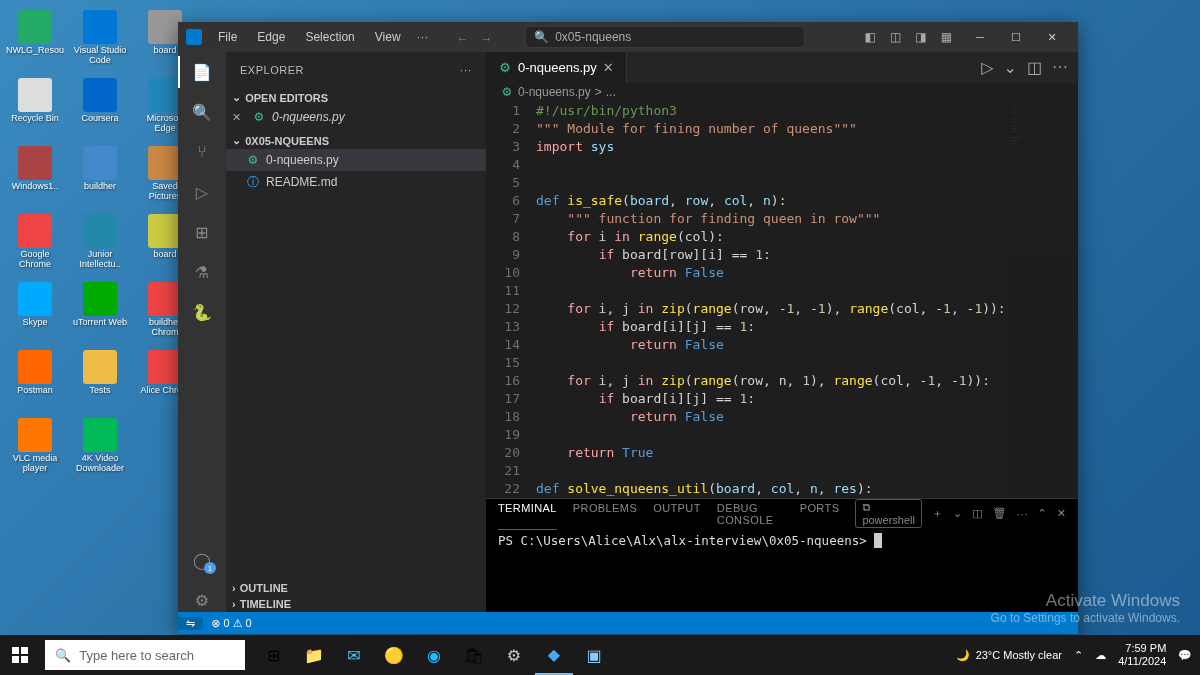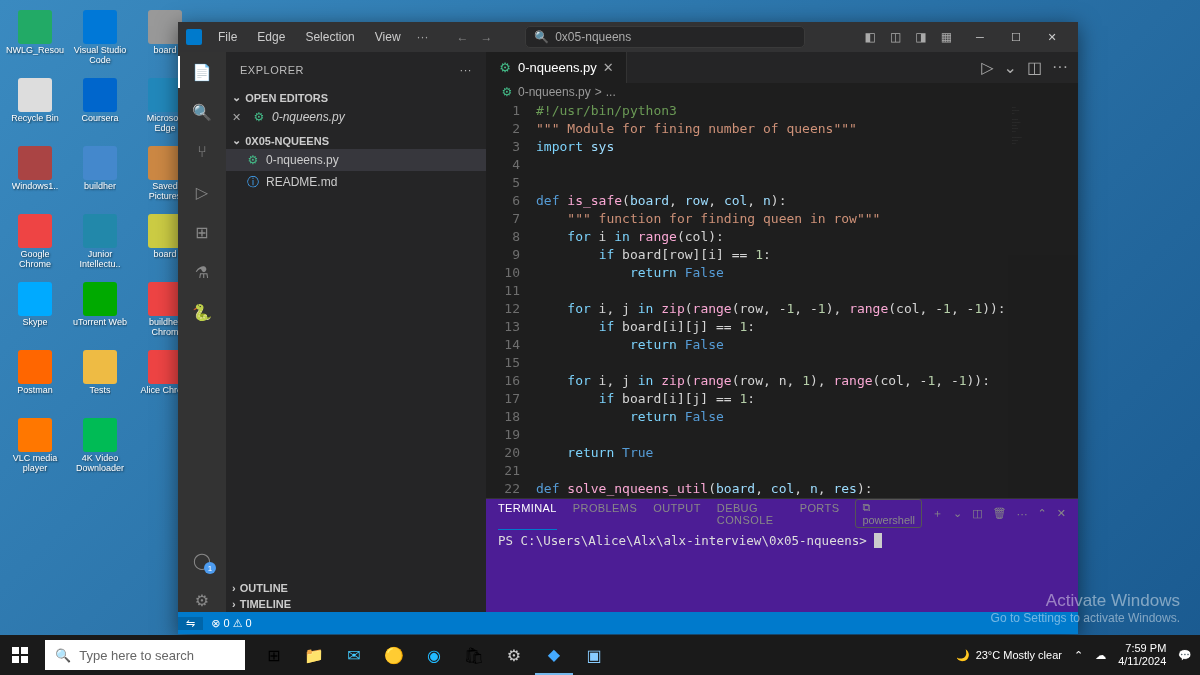--- a/index.html
+++ b/index.html
@@ -49,23 +49,23 @@
 .editor { flex: 1; background: #1e1e1e; display: flex; flex-direction: column; min-width: 0; }
 .tabs { height: 35px; background: #252526; display: flex; align-items: center; }
 .tab { height: 100%; padding: 0 12px; background: #1e1e1e; border-right: 1px solid #333; display: flex; align-items: center; gap: 6px; font-size: 13px; color: #fff; cursor:pointer; }
 .tab-actions { margin-left:auto; display:flex; gap:10px; padding:0 10px; color:#aaa; }
 .tab-actions span { cursor:pointer; }
 .breadcrumb { height: 22px; padding: 0 14px; display: flex; align-items: center; gap: 4px; font-size: 12px; color: #999; }
 .code { flex: 1; display: flex; font-family: 'Consolas', monospace; font-size: 13px; line-height: 18px; position:relative; }
 .gutter { width: 50px; text-align: right; padding-right: 16px; color: #6e6e6e; background:#1e1e1e; }
 .codelines { flex: 1; white-space: pre; color: #d4d4d4; }
 .minimap { width:70px; background:#1e1e1e; opacity:0.3; font-size:2px; color:#666; padding:4px; overflow:hidden; line-height:3px; }
-.kw { color: #7dd3fc; } .str { color: #ce9178; } .cm { color: #6a9955; } .fn { color: #f9a8d4; } .bl { color: #569cd6; } .num { color: #b5cea8; } .pa { color:#9cdcfe; }
-
-.terminal { height: 130px; background: #4c1d95; border-top: 1px solid #333; display:flex; flex-direction:column; }
+.kw { color: #fca5a5; } .str { color: #ce9178; } .cm { color: #6a9955; } .fn { color: #fde047; } .bl { color: #569cd6; } .num { color: #b5cea8; } .pa { color:#9cdcfe; }
+
+.terminal { height: 130px; background: #000000; border-top: 1px solid #333; display:flex; flex-direction:column; }
 .term-tabs { height: 30px; display: flex; align-items: center; gap: 16px; padding: 0 12px; font-size: 11px; color: #888; justify-content:space-between; }
 .term-tabs-left { display:flex; gap:16px; }
 .term-tabs-left span { cursor:pointer; padding:4px 0; letter-spacing:0.4px; }
 .term-tabs-left span.active { color: #fff; border-bottom: 1px solid #007acc; }
 .term-tabs-right { display:flex; gap:10px; align-items:center; }
 .term-tabs-right span { cursor:pointer; }
 .term-body { padding: 4px 12px; font-family: Consolas, monospace; font-size: 12.5px; color: #ddd; }
 
 .statusbar { height: 22px; background: #007acc; display: flex; align-items: center; color: #fff; font-size: 11px; }
 .statusbar .sb-item { padding: 0 8px; cursor:pointer; display:flex; align-items:center; gap:4px; }

